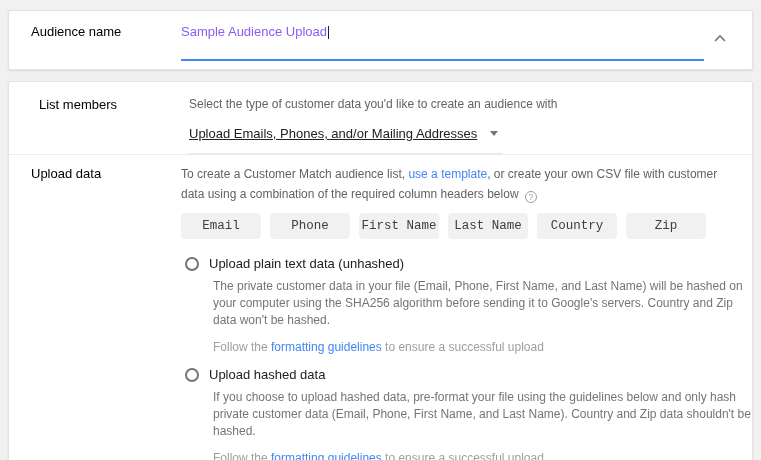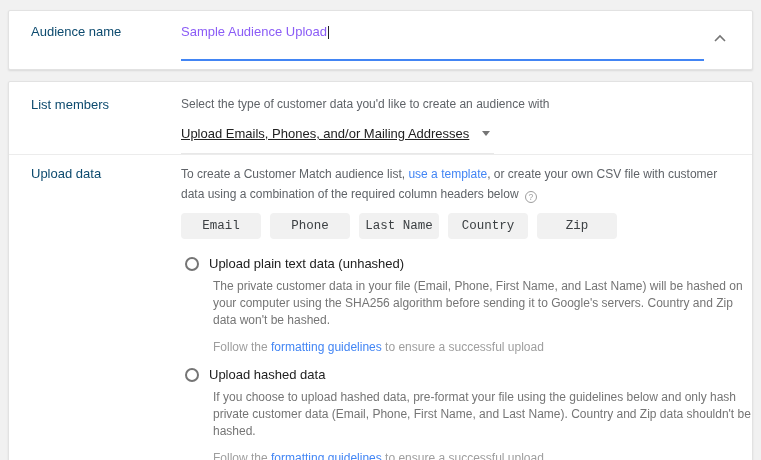--- a/index.html
+++ b/index.html
@@ -18,21 +18,21 @@
     border-radius: 2px;
     box-shadow: 0 1px 2px rgba(0,0,0,0.10);
   }
   .card-audience { top: 10px; height: 60px; }
   .card-main { top: 81px; min-height: 371px; }
 
   .row { display: flex; align-items: flex-start; }
   .label-col {
     width: 172px; flex: 0 0 172px;
     padding-left: 22px;
-    font-size: 13px; color: #0c4a6e;
+    font-size: 13px; color: #000000;
   }
 
   
   .card-audience .row { padding-top: 13px; }
   .name-field {
     width: 523px;
     border-bottom: 2px solid #4285f4;
     padding-bottom: 20px;
     font-size: 13px; color: #8b5cf6;
     cursor: text;
@@ -43,21 +43,21 @@
     background: #202124; margin-left: 1px; vertical-align: text-bottom;
   }
   .collapse-btn {
     margin-left: auto; margin-right: 20px; margin-top: 2px;
     width: 24px; height: 24px;
     display: flex; align-items: center; justify-content: center;
     cursor: pointer; color: #757575;
   }
 
   
-  .section-list { padding-top: 15px; }
+  .section-list { padding-top: 15px; padding-left: 8px; }
   .helper-text { font-size: 12px; color: #5f6368; }
   .dropdown {
     margin-top: 15px;
     display: inline-flex; align-items: center;
     border-bottom: 1px solid #e8e8e8;
     padding-bottom: 12px; padding-right: 4px;
     min-width: 250px;
     font-size: 13px; color: #212121;
     cursor: pointer;
     text-decoration: underline;
@@ -147,20 +147,21 @@
 
     <div class="row section-upload">
       <div class="label-col">Upload data</div>
       <div class="content-col">
 
         <p class="intro"><span>To create a Customer Match audience list, </span><a class="link">use a template</a><span>, or create your own CSV file with customer data using a combination of the required column headers below</span> <span class="help-icon">?</span></p>
 
         <div class="chips">
           <div class="chip">Email</div>
           <div class="chip">Phone</div>
+          <div class="chip">First Name</div>
           <div class="chip">Last Name</div>
           <div class="chip">Country</div>
           <div class="chip">Zip</div>
         </div>
 
         <div class="radio-option">
           <div class="radio-line">
             <span class="radio-circle"></span>
             <span class="radio-label">Upload plain text data (unhashed)</span>
           </div>

